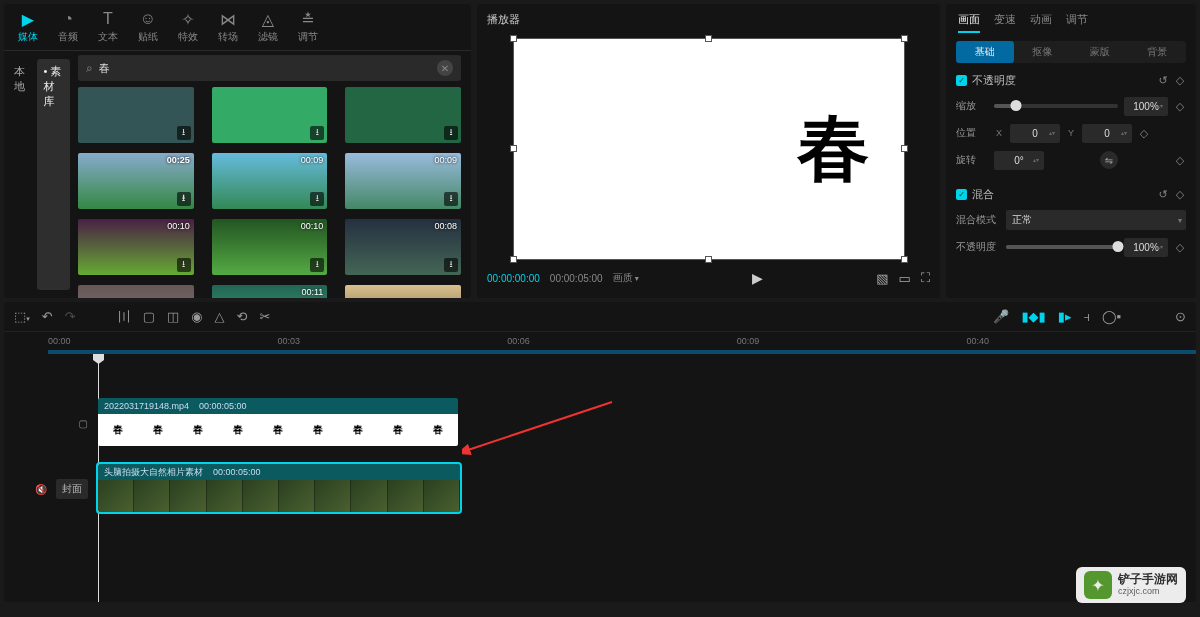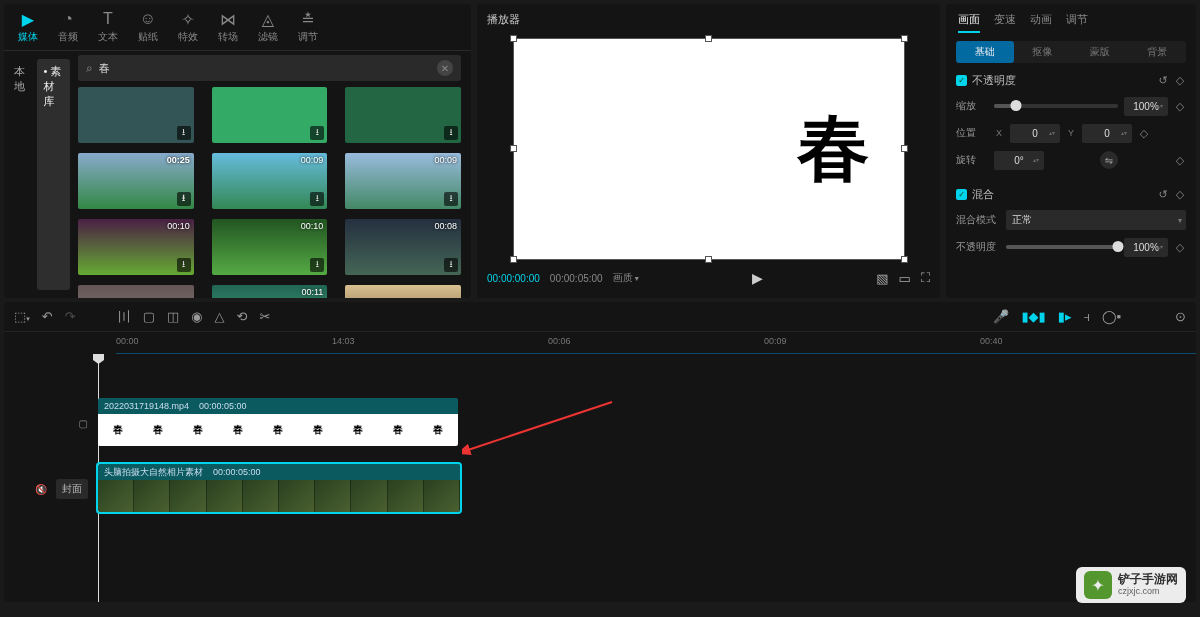--- a/index.html
+++ b/index.html
@@ -69,21 +69,21 @@
 .round-btn{width:18px;height:18px;border-radius:50%;background:#2a2a2a;display:flex;align-items:center;justify-content:center;color:#aaa;font-size:10px;cursor:pointer}
 .select{flex:1;height:20px;background:#2a2a2a;border-radius:2px;display:flex;align-items:center;padding:0 6px;font-size:10px;color:#ddd;position:relative}
 .select .caret{position:absolute;right:4px;color:#777;font-size:8px}
 
 
 .timeline{height:300px;background:#141414;margin:0 4px;border-radius:4px;display:flex;flex-direction:column}
 .tl-toolbar{height:30px;display:flex;align-items:center;padding:0 10px;gap:12px;border-bottom:1px solid #222}
 .tl-tool{color:#999;font-size:13px;cursor:pointer}
 .tl-toolbar .gap{flex:1}
 .tl-tool.accent{color:#00d4ec}
-.tl-ruler{height:22px;position:relative;margin-left:112px;border-bottom:1px solid #0c4a6e}
+.tl-ruler{height:22px;position:relative;margin-left:44px;border-bottom:4px solid #0c4a6e}
 .tick{position:absolute;top:4px;font-size:9px;color:#777}
 .playhead{position:absolute;top:0;bottom:0;width:1px;background:#ddd}
 .playhead::before{content:"";position:absolute;top:0;left:-5px;width:11px;height:10px;background:#ddd;clip-path:polygon(0 0,100% 0,100% 60%,50% 100%,0 60%)}
 .tracks{flex:1;position:relative;overflow:hidden}
 .track{display:flex;align-items:center;height:50px;margin-top:16px}
 .track.first{margin-top:44px}
 .track-head{width:94px;display:flex;align-items:center;justify-content:flex-end;gap:8px;padding-right:10px;color:#888;font-size:10px}
 .track-body{flex:1;position:relative;height:100%}
 .clipbar{position:absolute;left:0;height:48px;border-radius:2px;overflow:hidden}
 .clipbar .meta{height:16px;background:#0a5a60;color:#cde;font-size:9px;padding:2px 6px;display:flex;gap:10px;align-items:center}
@@ -343,21 +343,21 @@
     <span class="tl-tool accent">▮▸</span>
     <span class="tl-tool">⫞</span>
     <span class="tl-tool">◯▪</span>
     <span style="width:30px"></span>
     <span class="tl-tool">⊙</span>
   </div>
 
   <div style="position:relative;flex:1;display:flex;flex-direction:column">
     <div class="tl-ruler" id="tl-ruler">
         <span class="tick" style="left: 0%;">00:00</span>
-        <span class="tick" style="left: 20%;">14:03</span>
+        <span class="tick" style="left: 20%;">00:03</span>
         <span class="tick" style="left: 40%;">00:06</span>
         <span class="tick" style="left: 60%;">00:09</span>
         <span class="tick" style="left: 80%;">00:40</span>
         <span class="tick" style="left: 100%;"></span>
       </div>
     <div class="tracks">
       <div class="playhead" id="playhead" style="left:94px"></div>
 
       <div class="track first">
         <div class="track-head">

